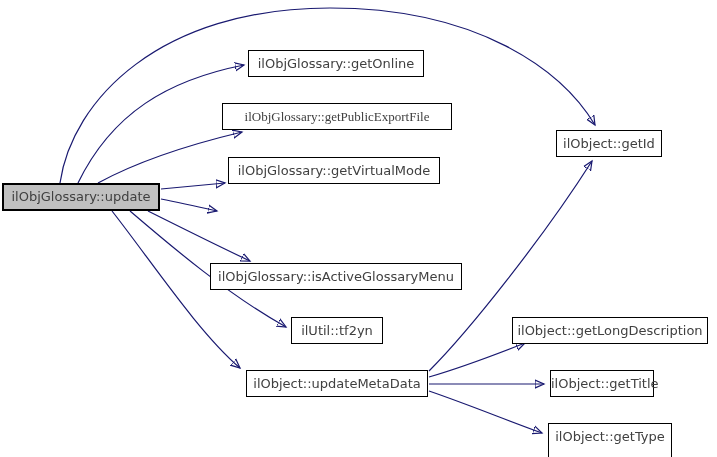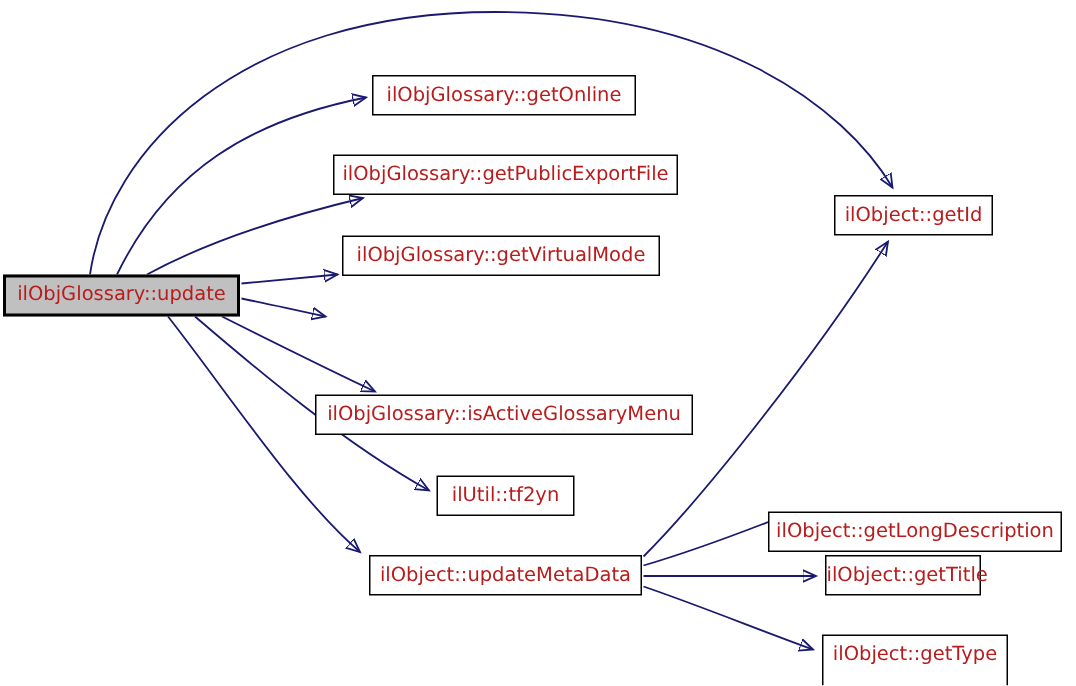--- a/index.html
+++ b/index.html
@@ -10,21 +10,21 @@
     font-family:"DejaVu Sans","Liberation Sans",sans-serif;
     overflow:hidden;
   }
   .edges{position:absolute;left:0;top:0;width:717px;height:457px;}
   .edges path{fill:none;stroke:#191970;stroke-width:1.2px;}
   .node{
     position:absolute;
     box-sizing:border-box;
     background:#ffffff;
     border:1px solid #000000;
-    color:#b91c1c;
+    color:#404040;
     font-size:13px;
     line-height:25px;
     text-align:center;
     white-space:nowrap;
     cursor:pointer;
   }
   .node.focus{
     background:#c0c0c0;
     border:2px solid #000000;
     line-height:24px;
@@ -52,32 +52,32 @@
     <path marker-end="url(#arrow)" d="M 429,371 C 470,330 545,235 592,161"></path>
     <path marker-end="url(#arrow)" d="M 429,377 C 460,368 492,356 525,343"></path>
     <path marker-end="url(#arrow)" d="M 429,384 L 544,384"></path>
     <path marker-end="url(#arrow)" d="M 429,391 C 467,404 506,420 542,433"></path>
   </svg>
 
   <div class="node focus" style="left:2px;  top:183px; width:158px; height:28px;">ilObjGlossary::update</div>
 
   <div class="node" style="left:248px; top:50px;  width:176px; height:27px;">ilObjGlossary::getOnline</div>
 
-  <div class="node" style="left:222px; top:103px; width:230px; height:27px;">ilObjGlossary::getPublicExportFile</div>
+  <div class="node" style="left:222px; top:103px; width:230px; height:27px;font-family:Liberation Serif, serif;">ilObjGlossary::getPublicExportFile</div>
 
   <div class="node" style="left:228px; top:157px; width:212px; height:27px;">ilObjGlossary::getVirtualMode</div>
 
 
   <div class="node" style="left:210px; top:263px; width:252px; height:27px;">ilObjGlossary::isActiveGlossaryMenu</div>
 
   <div class="node" style="left:291px; top:317px; width:92px;  height:27px;">ilUtil::tf2yn</div>
 
   <div class="node" style="left:246px; top:370px; width:182px; height:27px;">ilObject::updateMetaData</div>
 
   <div class="node" style="left:556px; top:130px; width:106px; height:27px;">ilObject::getId</div>
 
-  <div class="node" style="left:512px; top:317px; width:196px; height:27px;margin-top:24px;">ilObject::getLongDescription</div>
+  <div class="node" style="left:512px; top:317px; width:196px; height:27px;">ilObject::getLongDescription</div>
 
   <div class="node" style="left:550px; top:370px; width:104px; height:27px;">ilObject::getTitle</div>
 
   <div class="node" style="left:548px; top:423px; width:124px; height:43px;">ilObject::getType</div>
 
 </div>
 
 </body></html>

